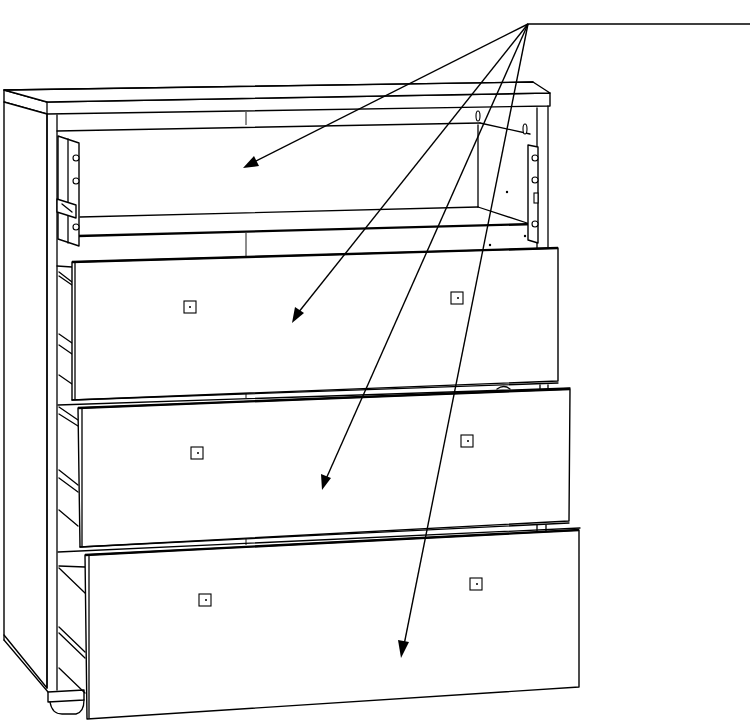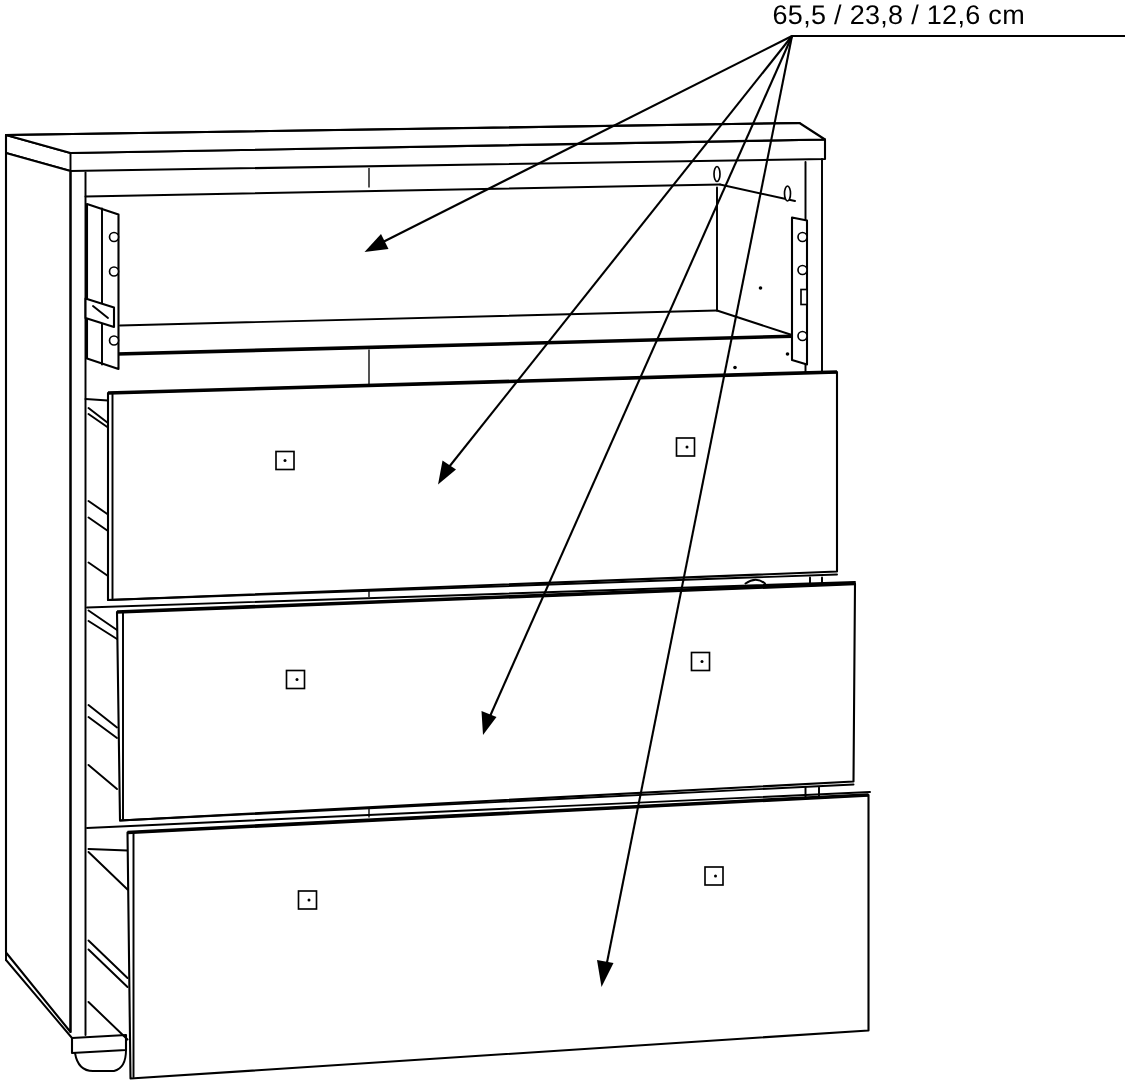--- a/index.html
+++ b/index.html
@@ -149,14 +149,13 @@
       <polygon class="head" points="292,323 295,307 304,313"></polygon>
 
       <line class="arrow" x1="528" y1="24" x2="326" y2="479"></line>
       <polygon class="head" points="322,490 321,474 331,478"></polygon>
 
       <line class="arrow" x1="528" y1="24" x2="404" y2="645"></line>
       <polygon class="head" points="401,658 398,640 409,642"></polygon>
     </g>
   </svg>
 
-  <div class="dim-label">65,5 / 23,8 / 12,6 cm</div>
 </div>
 
 </body></html>

